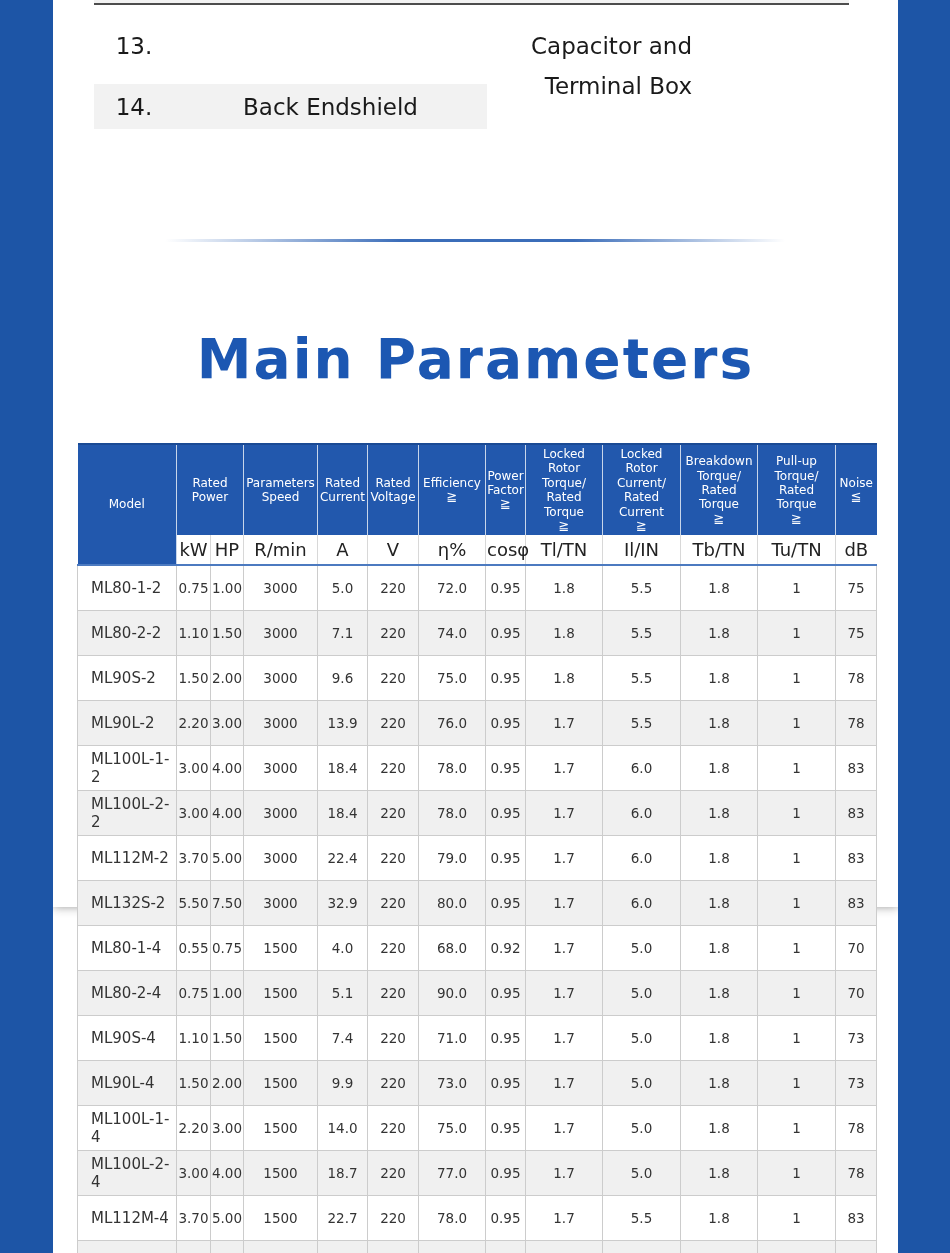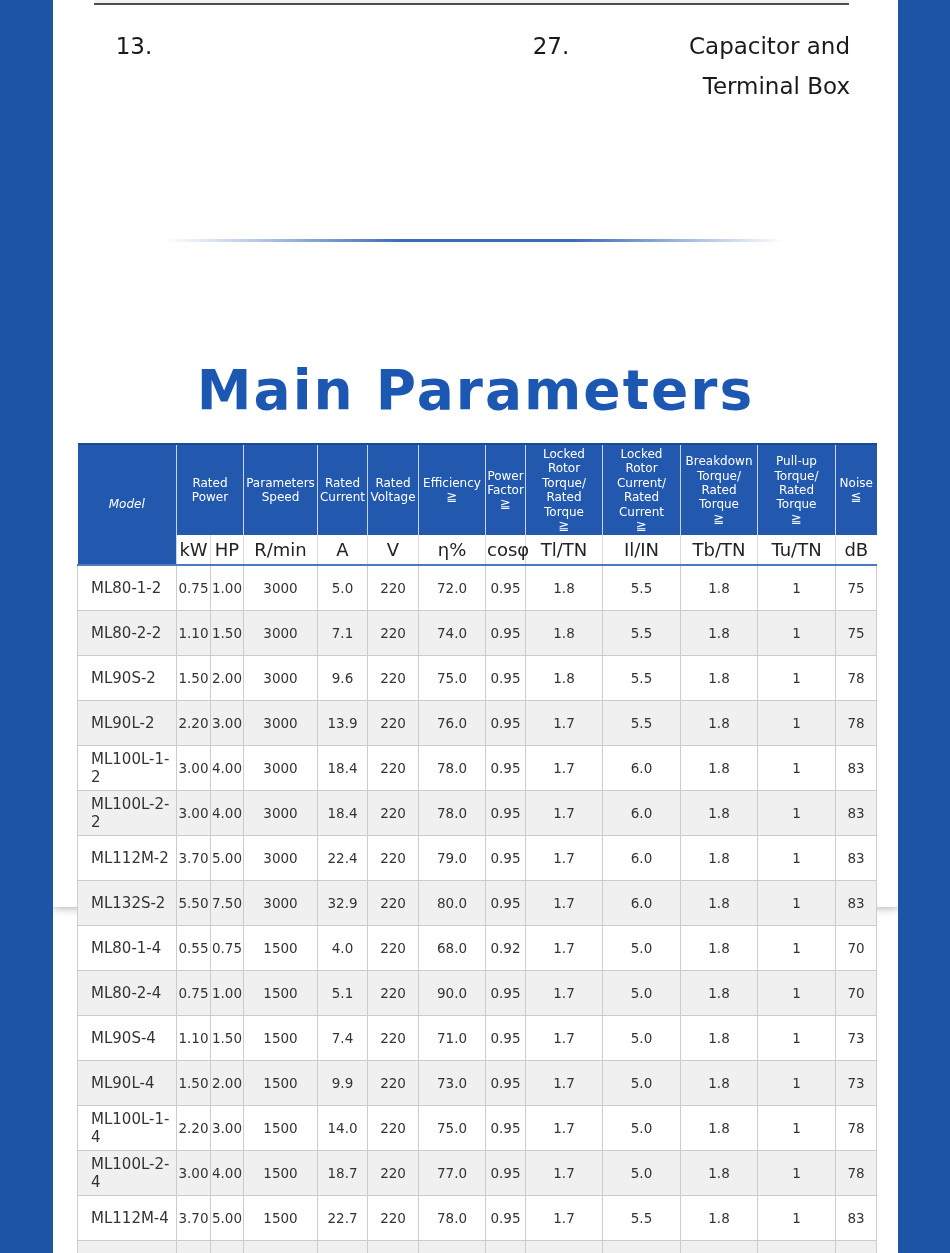--- a/index.html
+++ b/index.html
@@ -119,21 +119,20 @@
     position: absolute;
     top: 326px;
     left: 0;
     width: 100%;
     text-align: center;
     font-size: 55px;
     line-height: 66px;
     font-weight: 900;
     letter-spacing: 2px;
     color: #1c57b2;
-    margin-top: 31px;
   }
 
   
   .table-wrap {
     position: absolute;
     top: 443px;
     left: 24px;
     width: 799px;
   }
   table.params {
@@ -146,21 +145,21 @@
     background: #2258ad;
     color: #ffffff;
     font-weight: normal;
     vertical-align: middle;
     text-align: center;
     border-right: 1px solid rgba(255,255,255,0.75);
     padding: 2px 1px;
   }
   table.params thead th:last-child { border-right: none; }
   table.params thead tr.top-row th { height: 71px; font-size: 12px; line-height: 1.2; }
-  table.params thead th.th-model { font-size: 14px; font-style: italic; }
+  table.params thead th.th-model { font-size: 14px; }
   table.params thead th.th-group { font-size: 13px; }
   .th-sym { font-size: 13px; line-height: 1.1; }
   table.params thead tr.unit-row th {
     background: #ffffff;
     color: #222222;
     font-size: 18px;
     height: 30px;
     border-right: 1px solid #d8d8d8;
     border-bottom: 2px solid #4c7ac0;
   }
@@ -193,24 +192,27 @@
 
   <div class="content">
 
     <div class="prev-band"></div>
 
     <div class="parts">
       <div class="parts-left">
         <div class="part-row">
           <span class="part-num">13.</span>
         </div>
+        <div class="part-row striped">
+          <span class="part-num">14.</span>
+          <span class="part-name">Back Endshield</span>
+        </div>
       </div>
       <div class="parts-right">
         <div class="part-row-wrap">
-          <span class="part-num">27.</span>
           <span class="part-name">Capacitor and Terminal Box</span>
         </div>
       </div>
     </div>
 
     <div class="divider"></div>
 
     <div class="page-title">Main Parameters</div>
 
     <div class="table-wrap">

